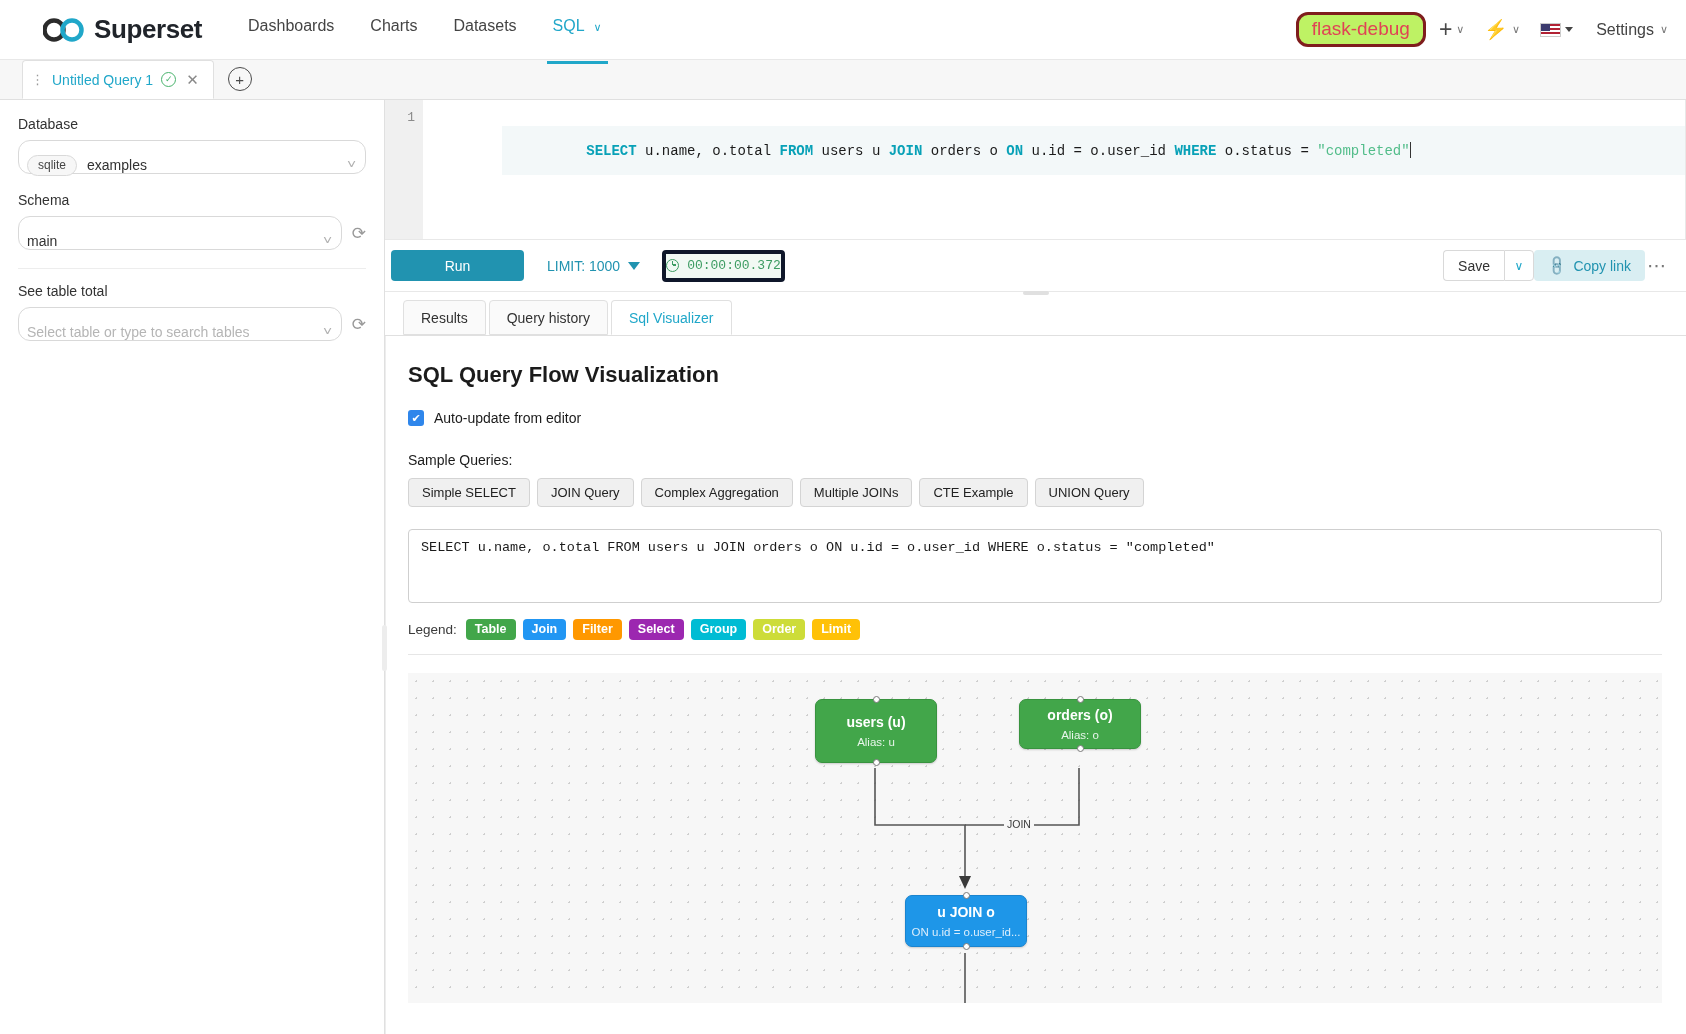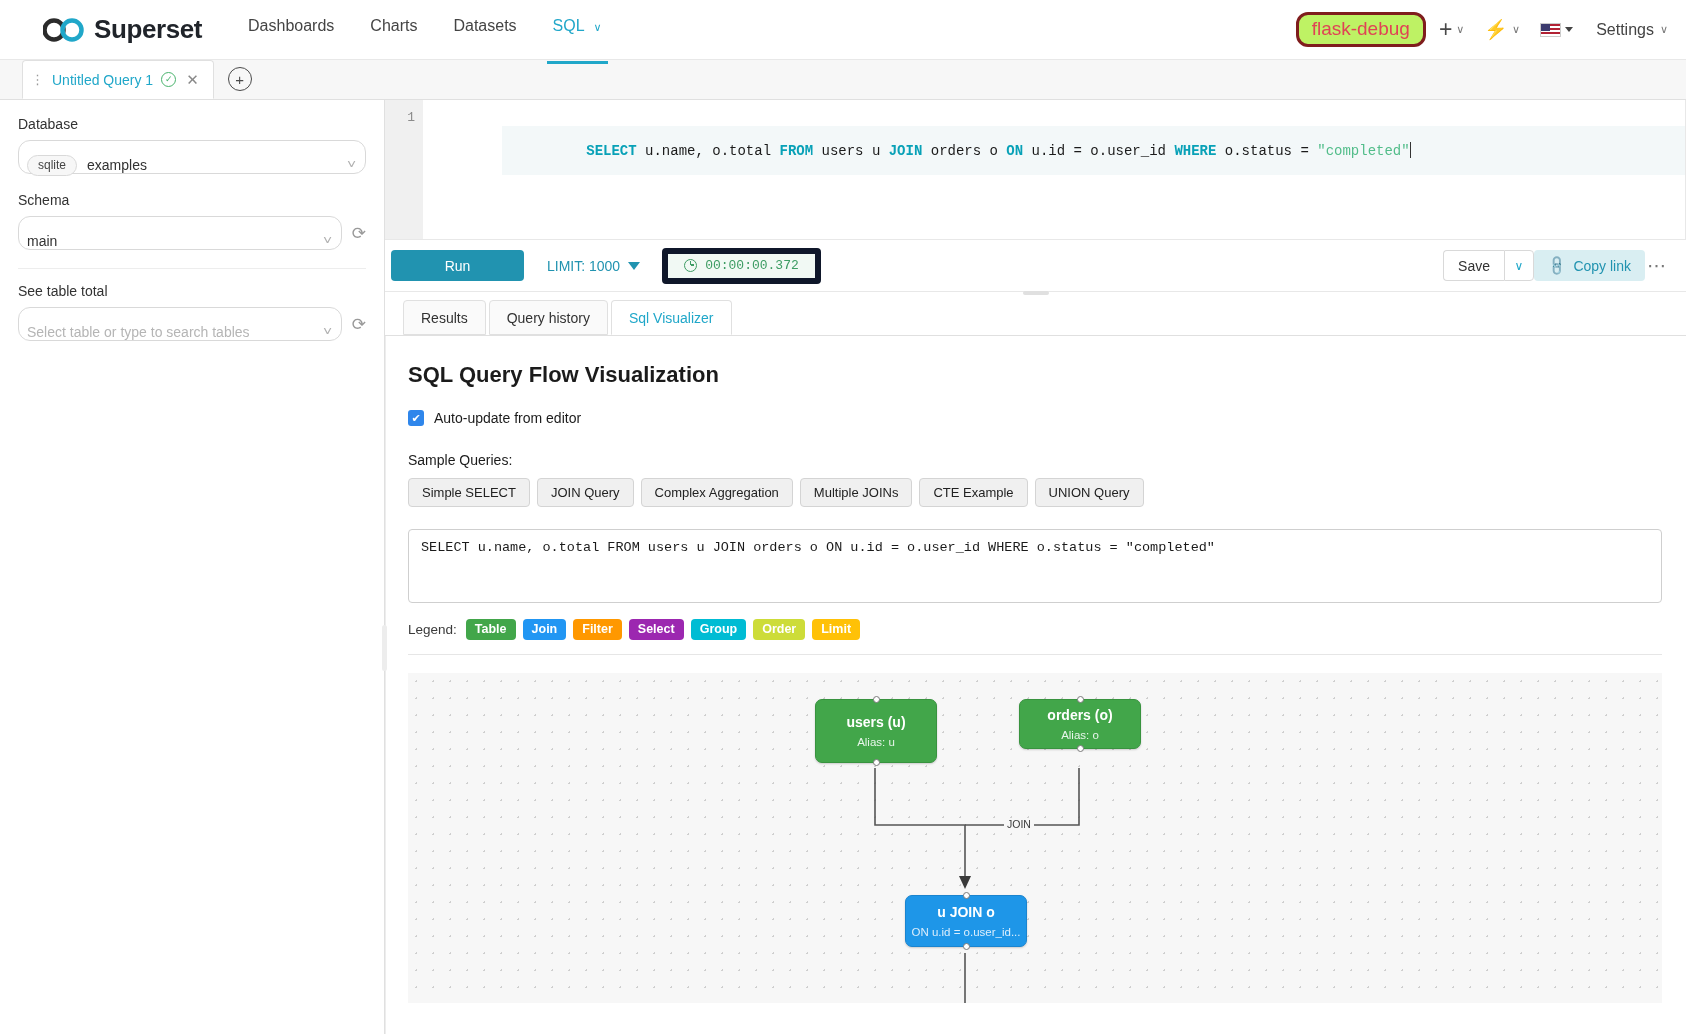--- a/index.html
+++ b/index.html
@@ -227,24 +227,24 @@
     margin-left: 23px; color: #2193b0; font-size: 14px;
     display: flex; align-items: center; gap: 8px; cursor: pointer;
   }
   .limit-ctl .down-tri {
     width: 0; height: 0;
     border-left: 6px solid transparent; border-right: 6px solid transparent;
     border-top: 8px solid #2193b0;
   }
   .timer-pill {
     margin-left: 22px;
-    border: 6px solid #0f172a; background: #f1f9f4;
+    border: 4px solid #0f172a; background: #f1f9f4;
     color: #3d9c63; border-radius: 4px;
     font-family: "Liberation Mono", monospace; font-size: 13px;
-    padding: 4px 16px 5px;
+    padding: 4px 0 5px;
     display: flex; align-items: center; gap: 8px;
   }
   .clock {
     width: 13px; height: 13px; border: 1.3px solid #3d9c63; border-radius: 50%;
     position: relative; display: inline-block;
   }
   .clock::before, .clock::after {
     content: ""; position: absolute; background: #3d9c63; left: 50%; top: 50%;
   }
   .clock::before { width: 1.2px; height: 4px; margin-left: -0.6px; margin-top: -4px; }

